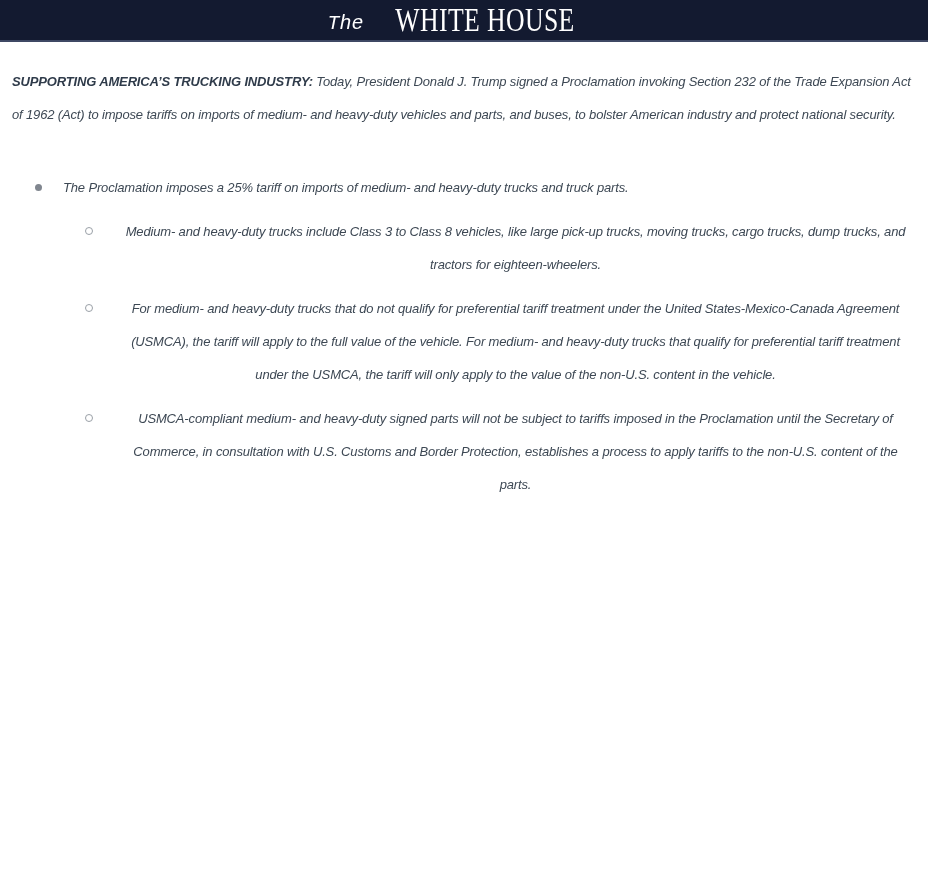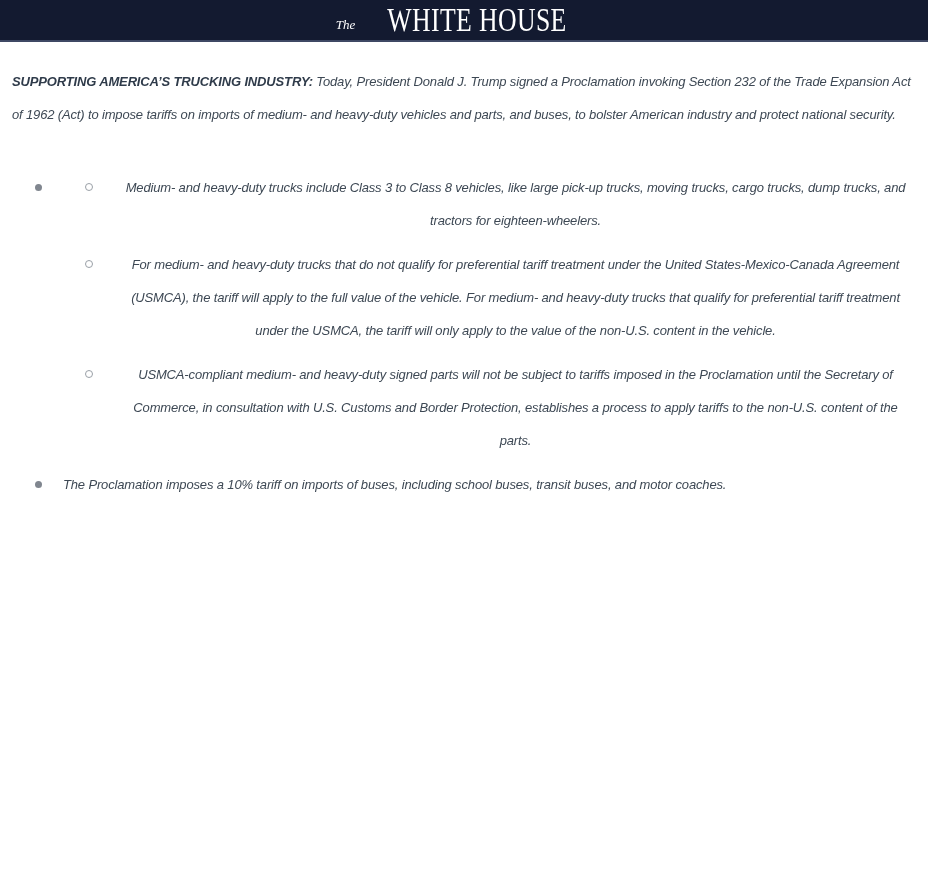--- a/index.html
+++ b/index.html
@@ -19,23 +19,23 @@
     justify-content: center;
   }
   .logo {
     display: flex;
     align-items: baseline;
     color: #ffffff;
     text-decoration: none;
     cursor: pointer;
   }
   .logo-the {
-    font-family: Liberation Serif, serif;
+    font-family: Liberation Mono, monospace;
     font-style: italic;
-    font-size: 13px;
+    font-size: 20px;
     margin-right: 7px;
     transform: translateY(-2px);
     display: inline-block;
   }
   .logo-wordmark {
     font-family: "Liberation Serif", serif;
     font-size: 33px;
     line-height: 40px;
     letter-spacing: 0.5px;
     display: inline-block;
@@ -94,24 +94,22 @@
     <span class="logo-wordmark">WHITE HOUSE</span>
   </a>
 </header>
 
 <main class="content">
 
   <p class="intro"><strong>SUPPORTING AMERICA’S TRUCKING INDUSTRY:</strong><span> Today, President Donald J. Trump signed a Proclamation invoking Section 232 of the Trade Expansion Act of 1962 (Act) to impose tariffs on imports of medium- and heavy-duty vehicles and parts, and buses, to bolster American industry and protect national security.</span></p>
 
   <ul class="l1">
     <li>
+      <span>The Proclamation imposes a 25% tariff on imports of medium- and heavy-duty trucks and truck parts.</span>
       <ul class="l2">
         <li>Medium- and heavy-duty trucks include Class 3 to Class 8 vehicles, like large pick-up trucks, moving trucks, cargo trucks, dump trucks, and tractors for eighteen-wheelers.</li>
         <li>For medium- and heavy-duty trucks that do not qualify for preferential tariff treatment under the United States-Mexico-Canada Agreement (USMCA), the tariff will apply to the full value of the vehicle. For medium- and heavy-duty trucks that qualify for preferential tariff treatment under the USMCA, the tariff will only apply to the value of the non-U.S. content in the vehicle.</li>
         <li>USMCA-compliant medium- and heavy-duty signed parts will not be subject to tariffs imposed in the Proclamation until the Secretary of Commerce, in consultation with U.S. Customs and Border Protection, establishes a process to apply tariffs to the non-U.S. content of the parts.</li>
       </ul>
     </li>
-    <li>
-      <span>The Proclamation imposes a 10% tariff on imports of buses, including school buses, transit buses, and motor coaches.</span>
-    </li>
   </ul>
 
 </main>
 
 </body></html>

